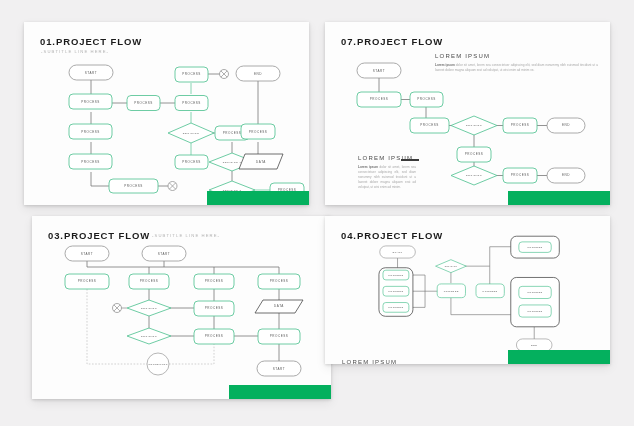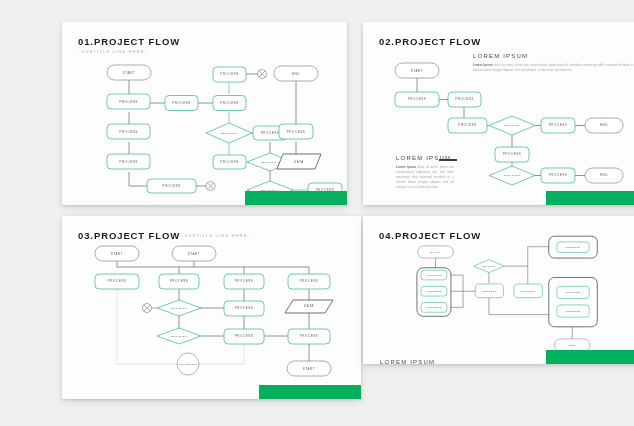--- a/index.html
+++ b/index.html
@@ -9,25 +9,24 @@
     font-family:"Liberation Sans", sans-serif;
     overflow:hidden;
   }
   .stage{position:relative;width:634px;height:426px;}
 
   .card{
     position:absolute;
     background:#fdfdfd;
     box-shadow:0 1px 3px rgba(0,0,0,0.16), 0 4px 10px rgba(0,0,0,0.07);
     overflow:hidden;
-    margin-left:38px;
   }
   #card1{left:24px;  top:22px;  width:285px; height:183px;}
   #card2{left:325px; top:22px;  width:285px; height:183px;}
-  #card3{left:24px;  top:216px; width:299px; height:183px;}
+  #card3{left:32px;  top:216px; width:299px; height:183px;}
   #card4{left:325px; top:216px; width:285px; height:148px;}
 
   .accentbar{
     position:absolute;right:0;bottom:0;
     width:102px;height:14px;
     background:#04b05e;
   }
 
   .ttl{
     position:absolute;
@@ -168,21 +167,21 @@
       <g>
         <circle cx="148.5" cy="164" r="4.5" fill="#fff" stroke="#8e8e8e" stroke-width="0.75"></circle>
         <path d="M145.3,160.8 L151.7,167.2 M151.7,160.8 L145.3,167.2" stroke="#8e8e8e" stroke-width="0.7"></path>
       </g>
     </svg>
 
     <div class="accentbar"></div>
   </div>
 
   <div class="card" id="card2">
-    <div class="ttl" style="left:16px;top:14px;">02.PROJECT FLOW</div>
+    <div class="ttl" style="left:16px;top:14px;">07.PROJECT FLOW</div>
 
     <div class="lihead" style="left:110px;top:31px;">LOREM IPSUM</div>
     <div class="libody" style="left:110px;top:41px;width:163px;"><b>Lorem ipsum</b> <span>dolor sit amet, lorem sea consectetuer adipiscing elit, sed diam nonummy nibh euismod tincidunt ut a laoreet dolore magna aliquam erat ad volutpat, ut wisi enim ad minim ve.</span></div>
 
     <div class="lihead" style="left:33px;top:133px;">LOREM IPSUM</div>
     <div class="lirule" style="left:76px;top:137px;width:18px;"></div>
     <div class="libody" style="left:33px;top:143px;width:58px;"><b>Lorem ipsum</b> <span>dolor sit amet, lorem sea consectetuer adipiscing elit, sed diam nonummy nibh euismod tincidunt ut a laoreet dolore magna aliquam erat ad volutpat, ut wisi enim ad minim.</span></div>
 
     <svg viewBox="0 0 285 183">
       <g stroke="#6f6f6f" stroke-width="0.75" fill="none">

